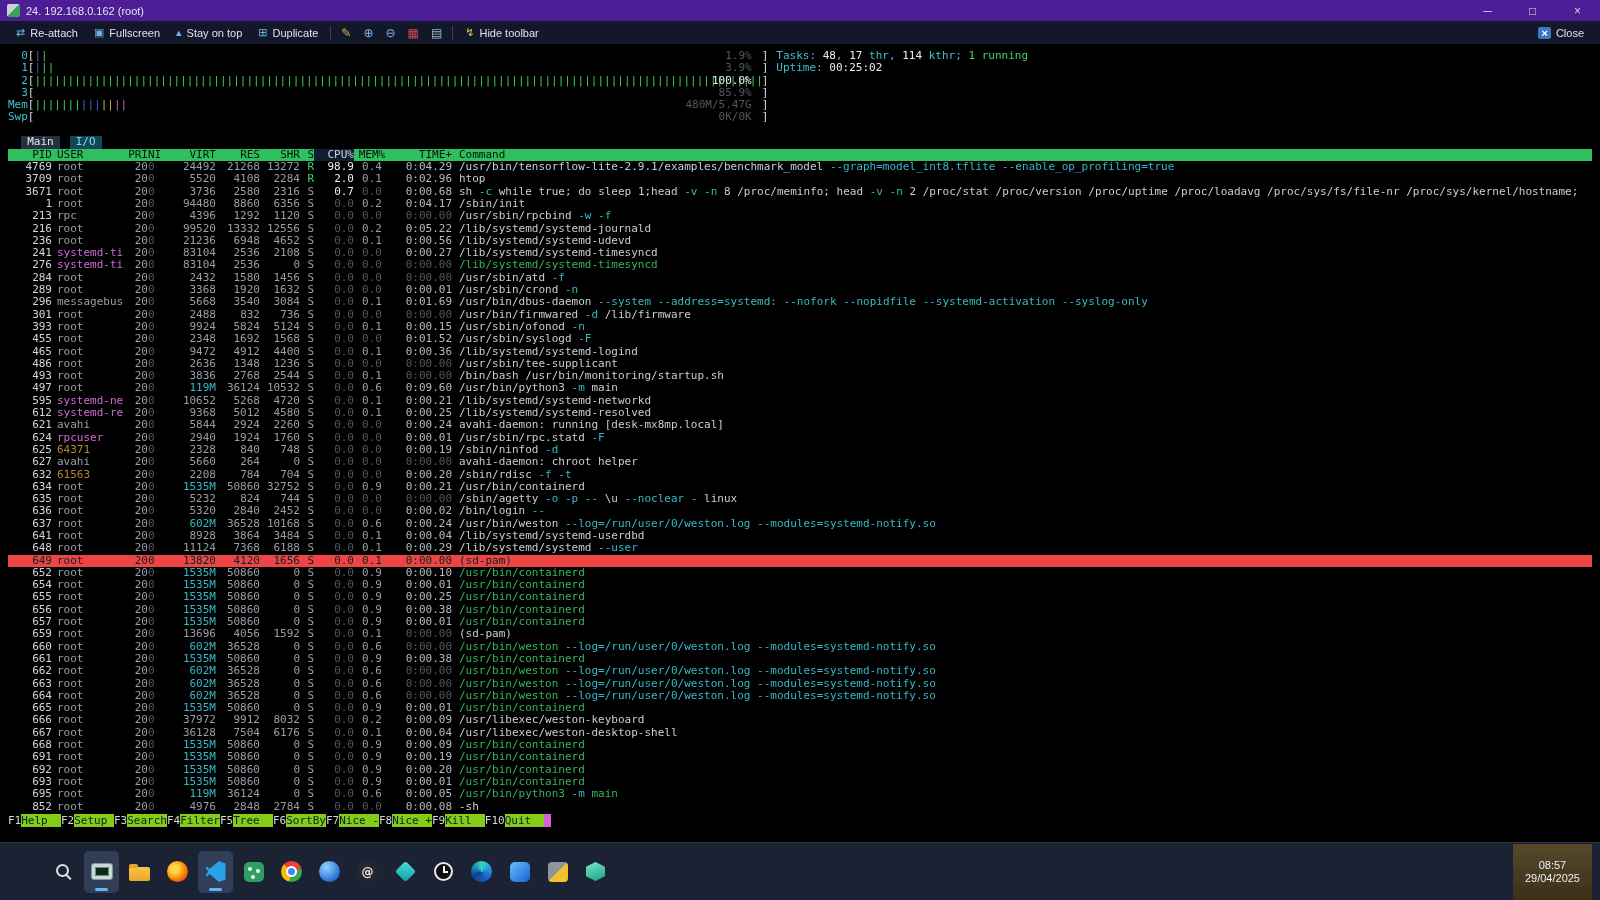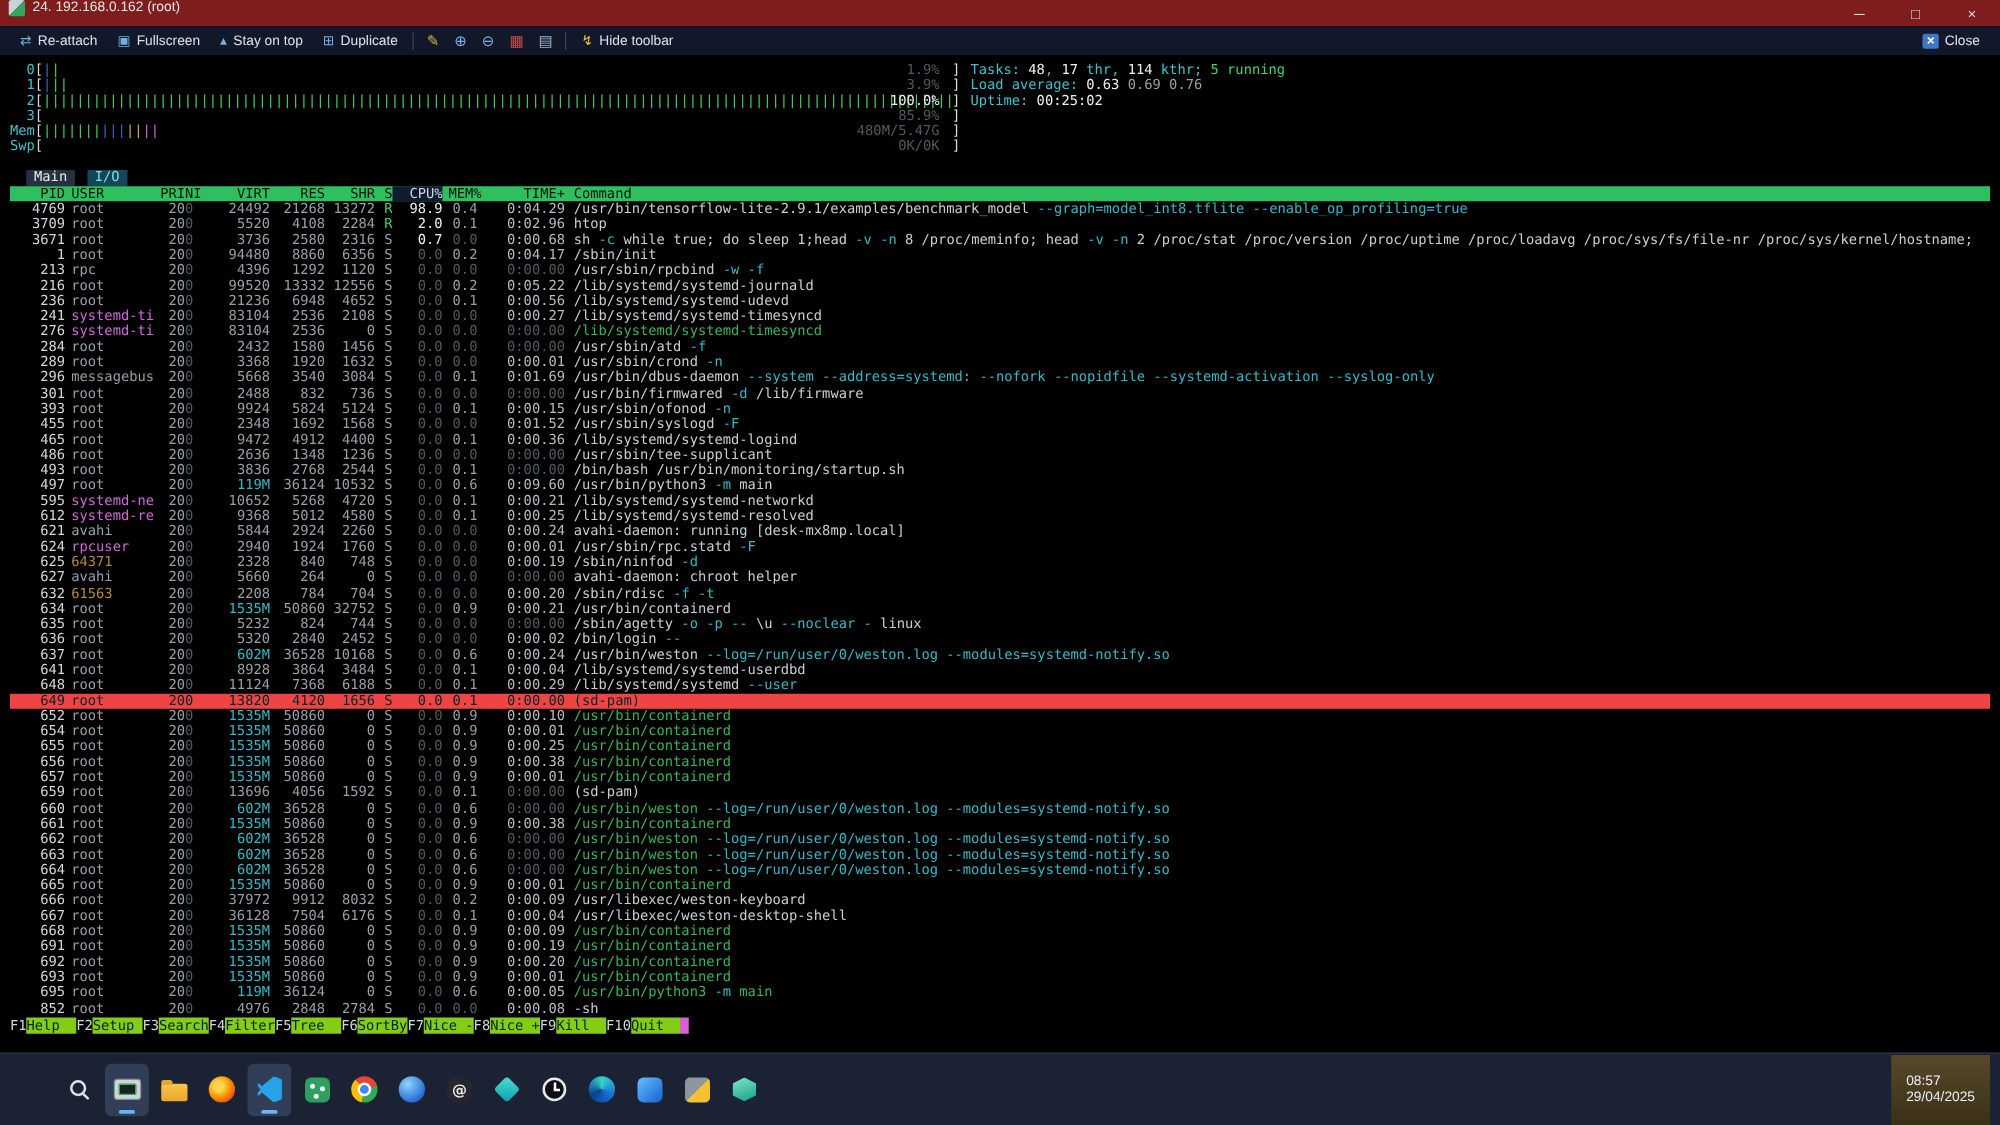--- a/index.html
+++ b/index.html
@@ -1,20 +1,20 @@
 <!DOCTYPE html>
 <html><head>
 <meta charset="utf-8">
 <style>
   *{margin:0;padding:0;box-sizing:border-box}
   html,body{width:1600px;height:900px;overflow:hidden;background:#000}
   .screen{width:1600px;height:900px;display:flex;flex-direction:column;font-family:"Liberation Sans",sans-serif}
 
   
-  .titlebar{height:21px;background:#7f1d1d;display:flex;color:#e4e6ea;font-size:11px;flex:none}
+  .titlebar{height:21px;background:#4c1d95;display:flex;align-items:center;color:#e4e6ea;font-size:11px;flex:none}
   .app-ico{width:13px;height:13px;margin:0 6px 0 7px;border-radius:2px;background:linear-gradient(135deg,#c9d2d8 0 48%,#3aa35e 48%)}
   .win-controls{margin-left:auto;display:flex;height:100%}
   .win-btn{width:45px;display:flex;align-items:center;justify-content:center;color:#d5d9de;font-size:12px}
 
   
   .toolbar{height:23px;background:#121829;display:flex;align-items:center;color:#dde2ea;font-size:11px;padding:0 8px;flex:none}
   .tb-btn{display:flex;align-items:center;gap:5px;padding:0 8px;height:100%}
   .tb-sep{width:1px;height:14px;background:#38425c;margin:0 4px}
   .tb-tool{padding:0 6px;font-size:12px}
   .tb-spacer{flex:1}
@@ -67,21 +67,21 @@
   .fk-key{color:#d2d6da}
   .fk-label{background:#84cc16;color:#04252c;display:inline-block;width:6ch}
   .cursor-block{background:#d75fd7;width:7px;height:13px}
 
   
   .taskbar{height:58px;background:#1b2233;border-top:1px solid #2a3248;display:flex;align-items:center;padding:0 8px;flex:none}
   .tb-apps{display:flex;align-items:center;gap:3px}
   .tb-app{width:35px;height:42px;border-radius:5px;display:flex;align-items:center;justify-content:center;position:relative}
   .tb-app.active{background:rgba(125,165,220,.22)}
   .tb-app.open::after{content:"";position:absolute;bottom:2px;left:11px;right:11px;height:3px;border-radius:2px;background:#6ab4f8}
-  .clock{margin-left:auto;text-align:left;color:#eceff3;font-size:11px;line-height:13px;padding:15px 12px;border-radius:0;background:linear-gradient(#57482a,#3a3018)}
+  .clock{margin-left:auto;text-align:center;color:#eceff3;font-size:11px;line-height:13px;padding:15px 12px;border-radius:0;background:linear-gradient(#57482a,#3a3018)}
 
   .ic{display:inline-flex;align-items:center;justify-content:center}
   .ic-start{width:17px;height:17px;display:grid;grid-template-columns:7px 7px;grid-template-rows:7px 7px;gap:2px}
   .ic-start i{background:#45b9f2;display:block}
   .ic-search{width:15px;height:15px;position:relative}
   .ic-search::before{content:"";position:absolute;width:9px;height:9px;border:2px solid #dfe3e8;border-radius:50%;left:0;top:0}
   .ic-search::after{content:"";position:absolute;width:7px;height:2px;background:#dfe3e8;transform:rotate(45deg);right:-1px;bottom:1px;border-radius:1px}
   .ic-moba{width:22px;height:17px;background:#cfd6da;border-radius:3px;position:relative;border:1px solid #8a9298}
   .ic-moba::after{content:"";position:absolute;inset:3px;background:#15241c;border-radius:1px;box-shadow:inset 0 0 0 1px #2fae5e}
   .ic-folder{width:21px;height:14px;background:linear-gradient(#f7c64a,#e9a62c);border-radius:2px;position:relative;margin-top:4px}
@@ -161,22 +161,21 @@
     <div class="top">
       <div class="meters">
           <div class="meter"><span class="mlabel">0</span><span class="bracket">[</span><span class="mbar"><span class="p-blue">|</span><span class="p-green">|</span><span class="mval c-dim">1.9%</span></span><span class="bracket">]</span></div>
           <div class="meter"><span class="mlabel">1</span><span class="bracket">[</span><span class="mbar"><span class="p-blue">|</span><span class="p-green">||</span><span class="mval c-dim">3.9%</span></span><span class="bracket">]</span></div>
           <div class="meter"><span class="mlabel">2</span><span class="bracket">[</span><span class="mbar"><span class="p-green">||||||||||||||||||||||||||||||||||||||||||||||||||||||||||||||||||||||||||||||||||||||||||||||||||||||||||||||||||||||||||||||||||||||||||||||||||||||||||||||||||||||||||||||||||||||||||||||||||||||||||||||||||||||||||||</span><span class="mval c-bright">100.0%</span></span><span class="bracket">]</span></div>
           <div class="meter"><span class="mlabel">3</span><span class="bracket">[</span><span class="mbar"><span class="mval c-dim">85.9%</span></span><span class="bracket">]</span></div>
           <div class="meter"><span class="mlabel">Mem</span><span class="bracket">[</span><span class="mbar"><span class="p-green">|||||||</span><span class="p-blue">|||</span><span class="p-yellow">||</span><span class="p-magenta">||</span><span class="mval c-dim">480M/5.47G</span></span><span class="bracket">]</span></div>
           <div class="meter"><span class="mlabel">Swp</span><span class="bracket">[</span><span class="mbar"><span class="mval c-dim">0K/0K</span></span><span class="bracket">]</span></div>
         </div>
       <div class="info">
-          <div class="info-line"><span class="c-cyan">Tasks: </span><span class="c-bright">48</span><span class="c-cyan">, </span><span class="c-bright">17</span><span class="c-cyan"> thr</span><span class="c-cyan">, </span><span class="c-bright">114</span><span class="c-cyan"> kthr</span><span class="c-cyan">; </span><span class="c-green">5 running</span></div>
-          <div class="info-line"><span class="c-cyan">Load average: </span><span class="c-bright">0.63 </span><span class="c-gray">0.69 </span><span class="c-gray">0.76</span></div>
+          <div class="info-line"><span class="c-cyan">Tasks: </span><span class="c-bright">48</span><span class="c-cyan">, </span><span class="c-bright">17</span><span class="c-cyan"> thr</span><span class="c-cyan">, </span><span class="c-bright">114</span><span class="c-cyan"> kthr</span><span class="c-cyan">; </span><span class="c-green">1 running</span></div>
           <div class="info-line"><span class="c-cyan">Uptime: </span><span class="c-bright">00:25:02</span></div>
         </div>
     </div>
     <div class="tabs">
         <span class="tab active">Main</span>
         <span class="tab inactive">I/O</span>
       </div>
     <div class="phead"><span class="col pid">PID</span><span class="col user">USER</span><span class="col pri">PRI</span><span class="col ni">NI</span><span class="col virt">VIRT</span><span class="col res">RES</span><span class="col shr">SHR</span><span class="col st">S</span><span class="col cpu col-sort">CPU%</span><span class="col mem">MEM%</span><span class="col time">TIME+</span><span class="col cmd">Command</span></div>
     <div class="rows">
         <div class="prow"><span class="col pid c-pid">4769</span><span class="col user c-gray">root</span><span class="col pri c-gray">20</span><span class="col ni c-dim">0</span><span class="col virt c-gray">24492</span><span class="col res c-gray">21268</span><span class="col shr c-gray">13272</span><span class="col st c-green">R</span><span class="col cpu c-bright">98.9</span><span class="col mem c-gray">0.4</span><span class="col time c-time">0:04.29</span><span class="col cmd"><span class="c-cmd">/usr/bin/tensorflow-lite-2.9.1/examples/benchmark_model </span><span class="c-cyan2">--graph=model_int8.tflite </span><span class="c-cyan2">--enable_op_profiling=true</span></span></div>

